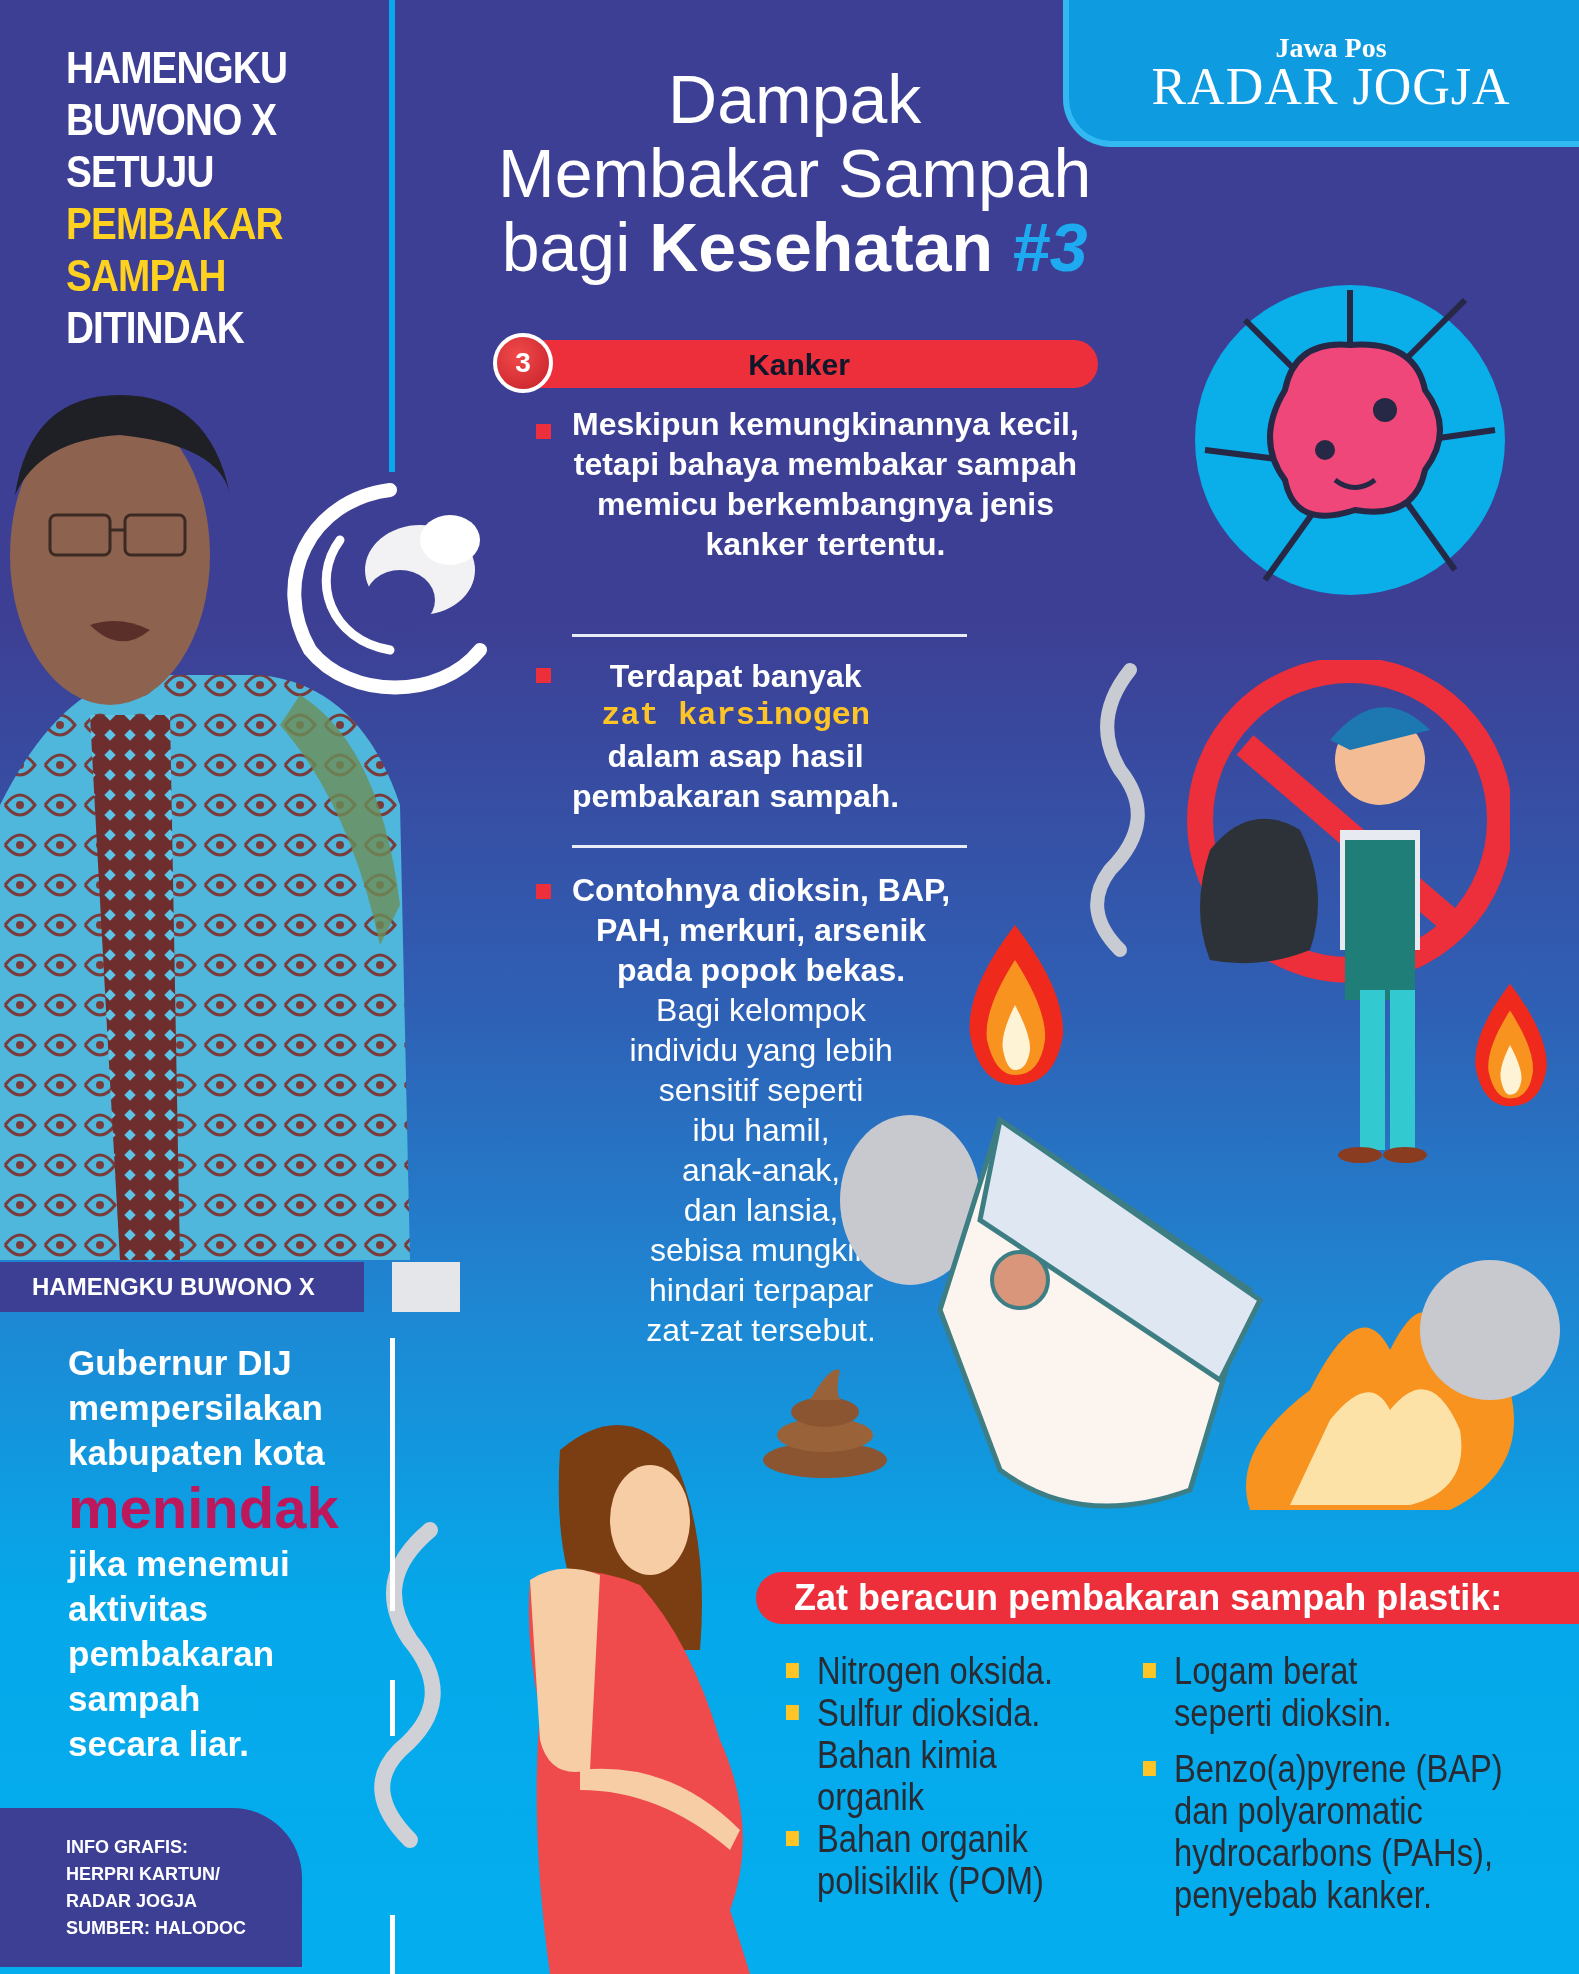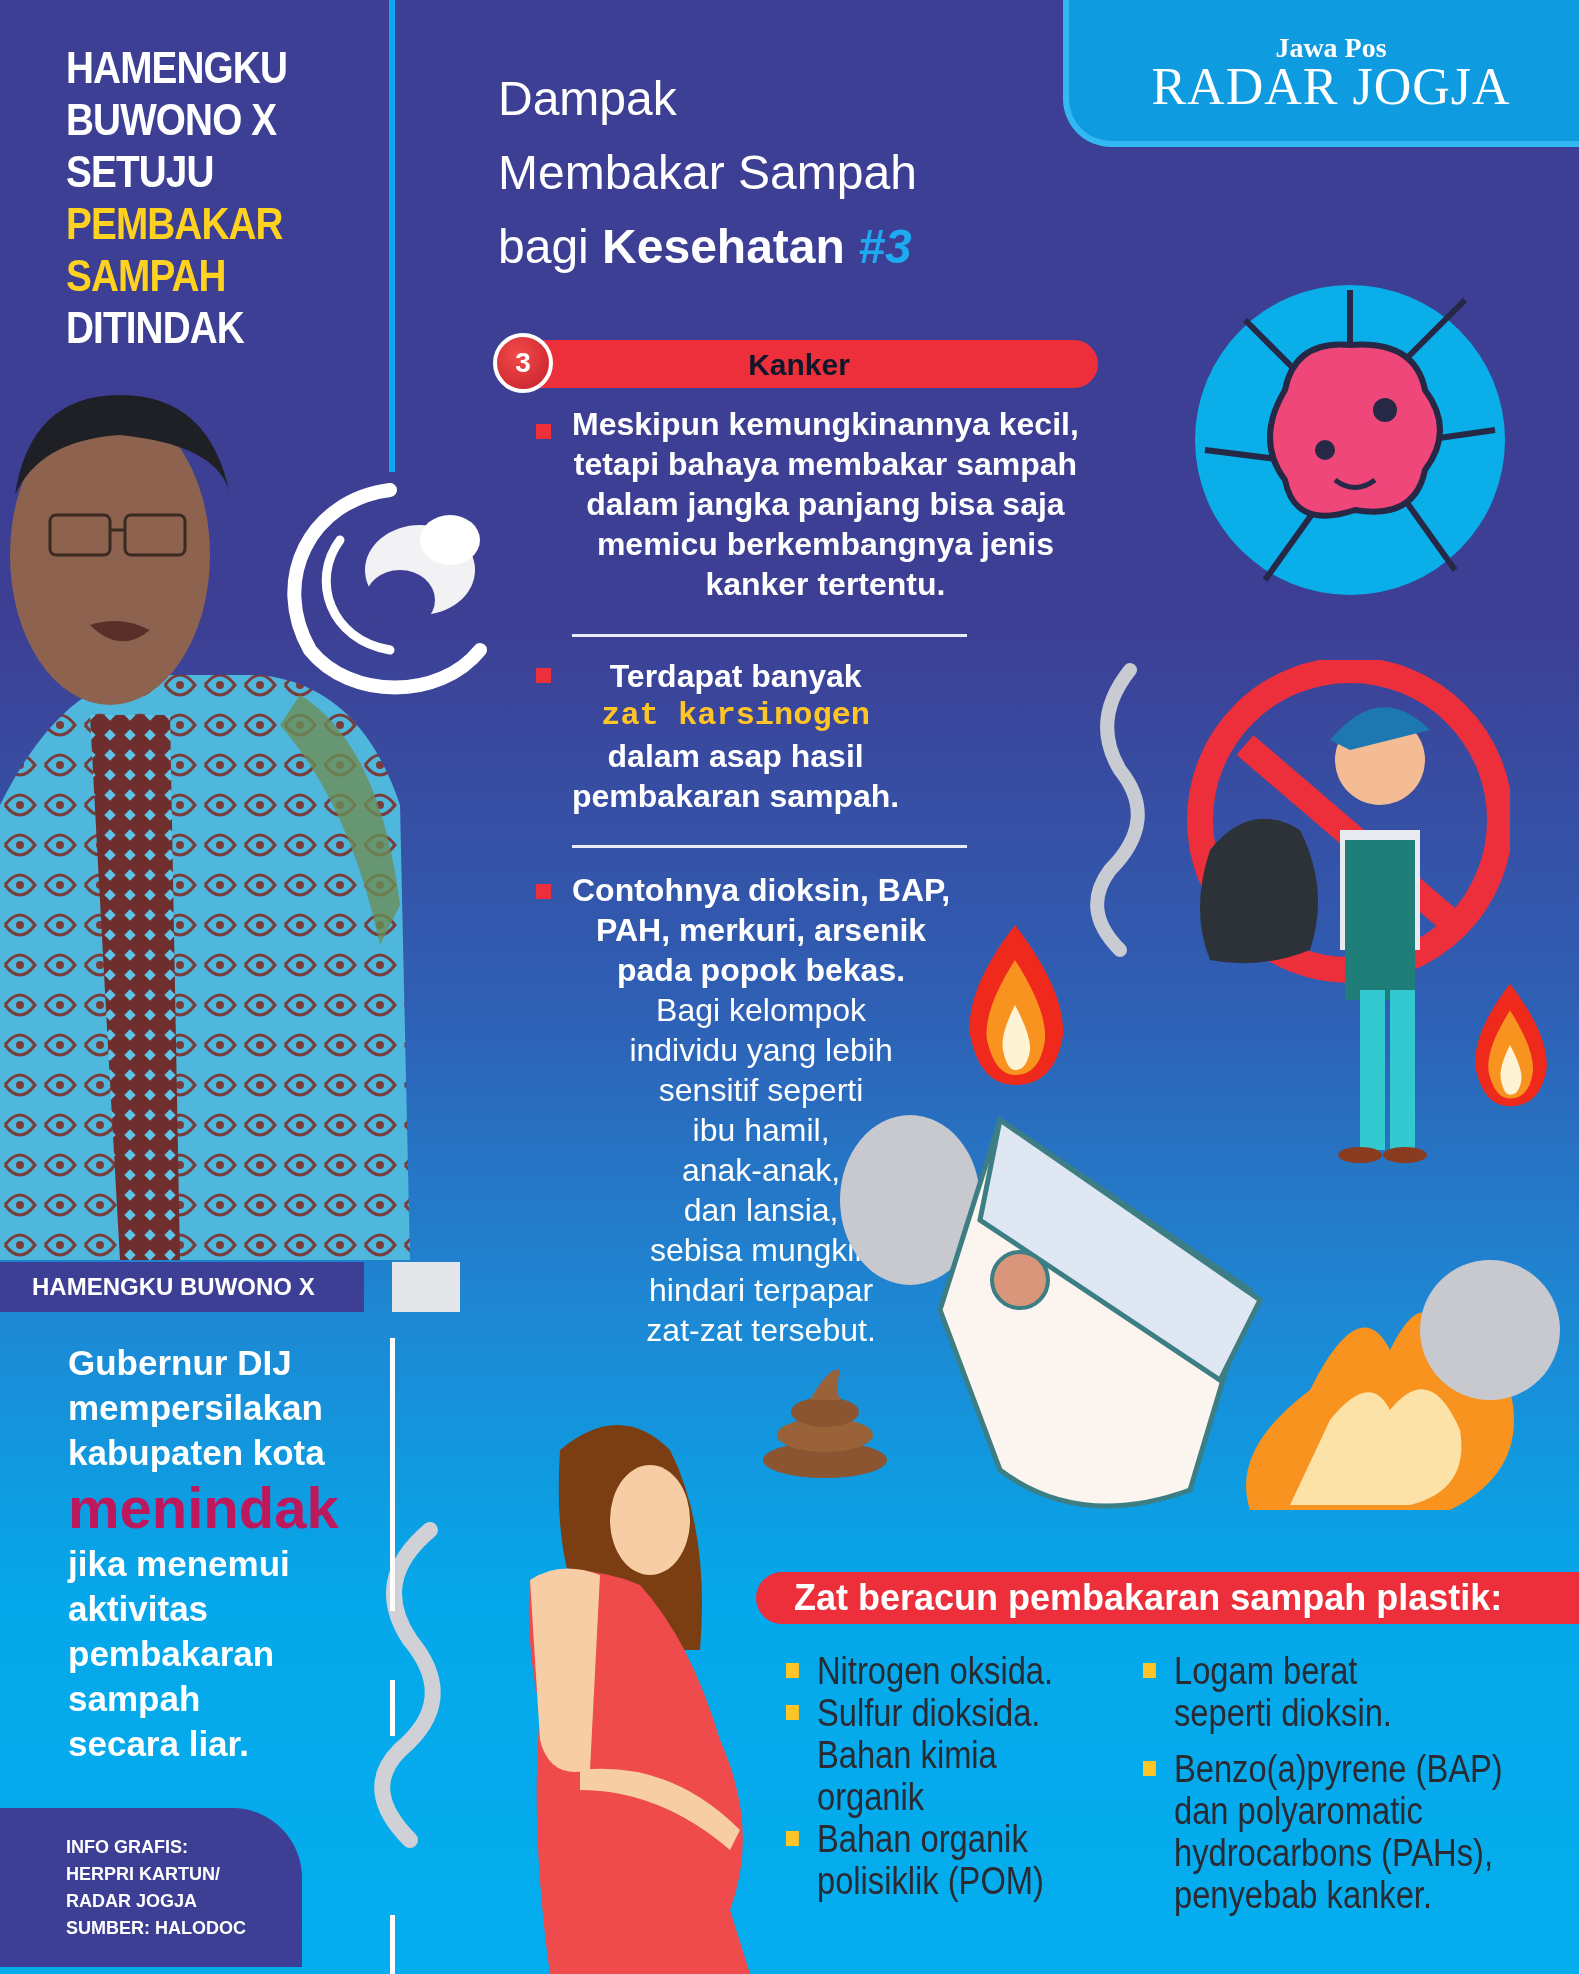--- a/index.html
+++ b/index.html
@@ -14,21 +14,21 @@
   .headline .yel { color:#ffd21f; }
 
   .vline-top { left:389px; top:0; width:6px; height:472px; background:#0aa8ec; }
 
   
   .logo { left:1063px; top:-20px; width:530px; height:167px; background:#0f9be0; border-radius:0 0 0 48px; border:6px solid #33b9f2; border-top:none; border-right:none; box-sizing:border-box; text-align:center; }
   .logo .top { font-family:"Liberation Serif", serif; font-weight:700; font-size:28px; color:#fff; margin-top:52px; }
   .logo .main { font-family:"Liberation Serif", serif; font-size:52px; color:#fff; letter-spacing:1px; line-height:46px; }
 
   
-  .title { left:498px; top:62px; color:#fff; font-size:48px; line-height:74px; font-weight:400; }
+  .title { left:498px; top:62px; color:#fff; font-size:68px; line-height:74px; font-weight:400;text-align:center; }
   .title b { font-weight:700; }
   .title .hash { color:#1eaaf0; font-weight:700; font-style:italic; }
 
   
   .kbar { left:500px; top:340px; width:598px; height:48px; background:#ec2f3b; border-radius:24px; }
   .kbar .lbl { position:absolute; left:0; right:0; top:8px; text-align:center; color:#0f172a; font-weight:700; font-size:30px; }
   .kbadge { left:493px; top:333px; width:60px; height:60px; border-radius:50%; background:radial-gradient(circle at 40% 35%, #f04a4a, #c6202a); border:4px solid #fff; box-sizing:border-box; color:#fff; font-weight:700; font-size:28px; text-align:center; line-height:52px; }
 
   
   .bullet { position:absolute; width:15px; height:15px; background:#ec2f3b; }
@@ -81,21 +81,20 @@
 
 <div class="abs kbar">
   <div class="lbl">Kanker</div>
 </div>
 <div class="abs kbadge">3</div>
 
 <div class="bullet" style="left:536px; top:424px;"></div>
 <div class="btext" style="left:572px; top:404px;">
   <div>Meskipun kemungkinannya kecil,</div>
   <div>tetapi bahaya membakar sampah</div>
-  <div>dalam jangka panjang bisa saja</div>
   <div>memicu berkembangnya jenis</div>
   <div>kanker tertentu.</div>
 </div>
 <div class="divider" style="left:572px; top:634px; width:395px;"></div>
 
 <div class="bullet" style="left:536px; top:668px;"></div>
 <div class="btext" style="left:572px; top:656px;">
   <div>Terdapat banyak</div>
   <div class="yel">zat karsinogen</div>
   <div>dalam asap hasil</div>

